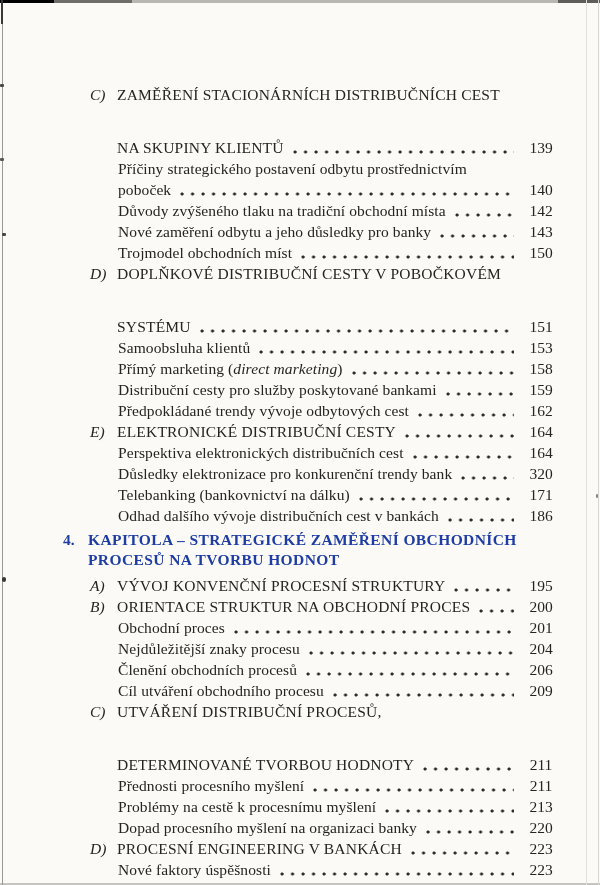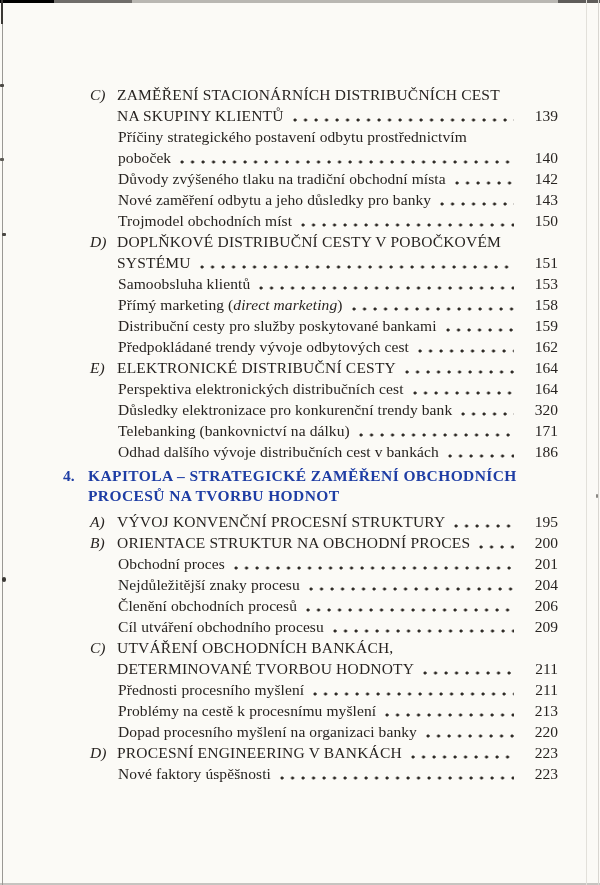--- a/index.html
+++ b/index.html
@@ -28,24 +28,24 @@
   .toc{position:absolute;left:63px;top:84px;width:495px;}
   .entry{margin:0;}
   .line{display:flex;align-items:baseline;line-height:21px;font-size:15.5px;white-space:nowrap;}
   .prefix{flex:0 0 27px;}
   .text{flex:0 1 auto;min-width:0;letter-spacing:0.1px;}
   .text .it{font-style:italic;}
   .dots{flex:1 1 auto;min-width:12px;align-self:flex-end;height:4px;
     margin:0 10px 4px 9px;
     background-image:radial-gradient(circle at 2px 2px,#2c2823 1.3px,rgba(0,0,0,0) 1.8px);
     background-size:10.5px 4px;background-repeat:repeat-x;background-position:left bottom;}
-  .page-num{flex:0 0 34px;text-align:right;}
+  .page-num{flex:0 0 34px;text-align:center;}
   
   .entry.section .line{padding-left:27px;}
-  .entry.section .line.wrap{padding-left:54px;}
+  .entry.section .line.wrap{padding-left:54px;margin-top:32px;}
   .entry.section .prefix{font-style:italic;}
   .entry.section .text{letter-spacing:0.2px;}
   
   .entry.sub .line{padding-left:55px;}
   .entry.sub .line.wrap{padding-left:55px;}
   
   .entry.chapter{margin:4px 0 6px 0;color:#1e3da4;font-weight:bold;}
   .entry.chapter .line{line-height:19.5px;font-size:15.5px;}
   .entry.chapter .prefix{flex:0 0 25px;font-style:normal;}
   .entry.chapter .line.wrap{padding-left:25px;}
@@ -233,21 +233,21 @@
     <div class="entry sub">
       <div class="line">
         <span class="text"><span>Cíl utváření obchodního procesu</span></span>
         <span class="dots"></span>
         <span class="page-num">209</span>
       </div>
     </div>
     <div class="entry section">
       <div class="line">
         <span class="prefix">C)</span>
-        <span class="text"><span>UTVÁŘENÍ OBCHODNÍCH BANKÁCH,</span></span>
+        <span class="text"><span>UTVÁŘENÍ DISTRIBUČNÍ PROCESŮ,</span></span>
       </div>
       <div class="line wrap">
         <span class="text"><span>DETERMINOVANÉ TVORBOU HODNOTY</span></span>
         <span class="dots"></span>
         <span class="page-num">211</span>
       </div>
     </div>
     <div class="entry sub">
       <div class="line">
         <span class="text"><span>Přednosti procesního myšlení</span></span>

